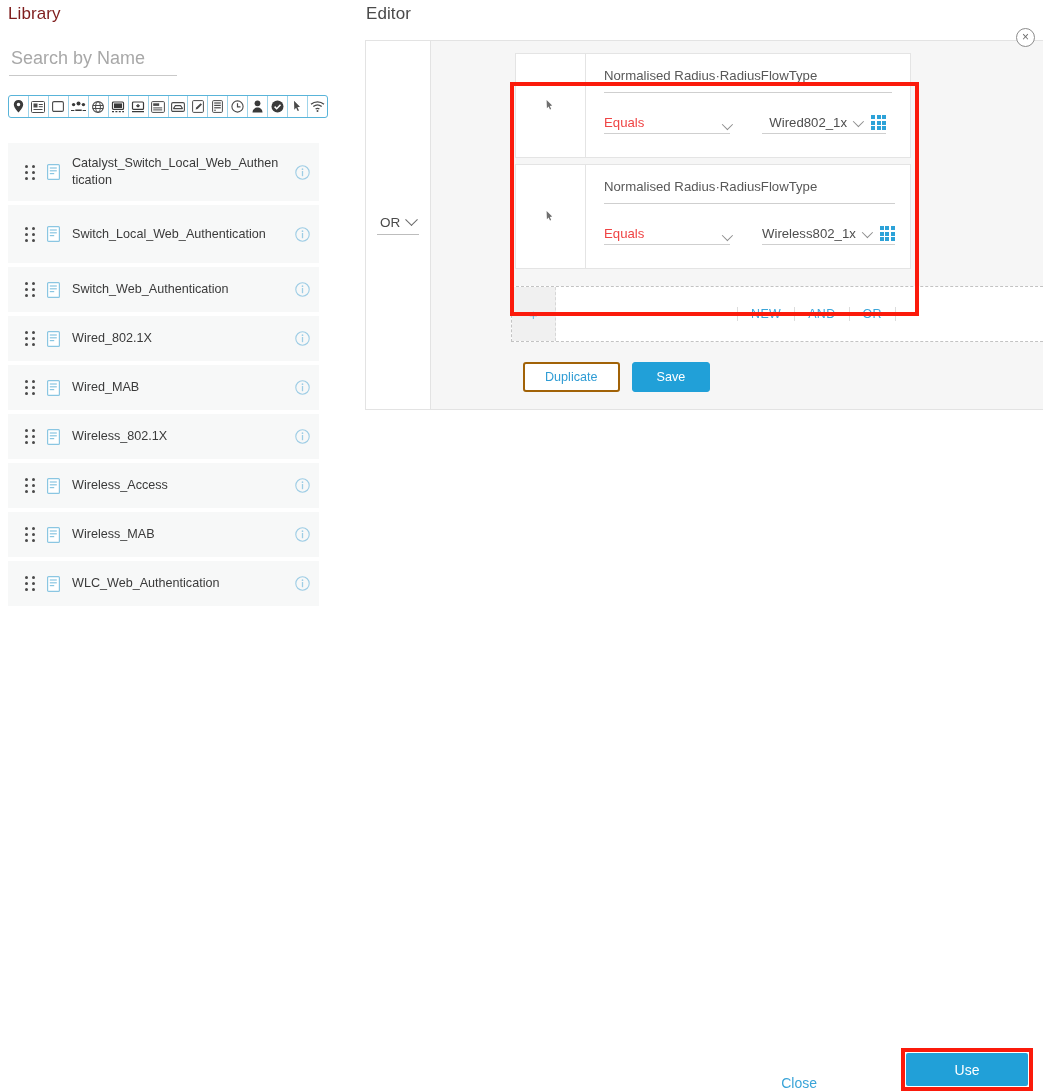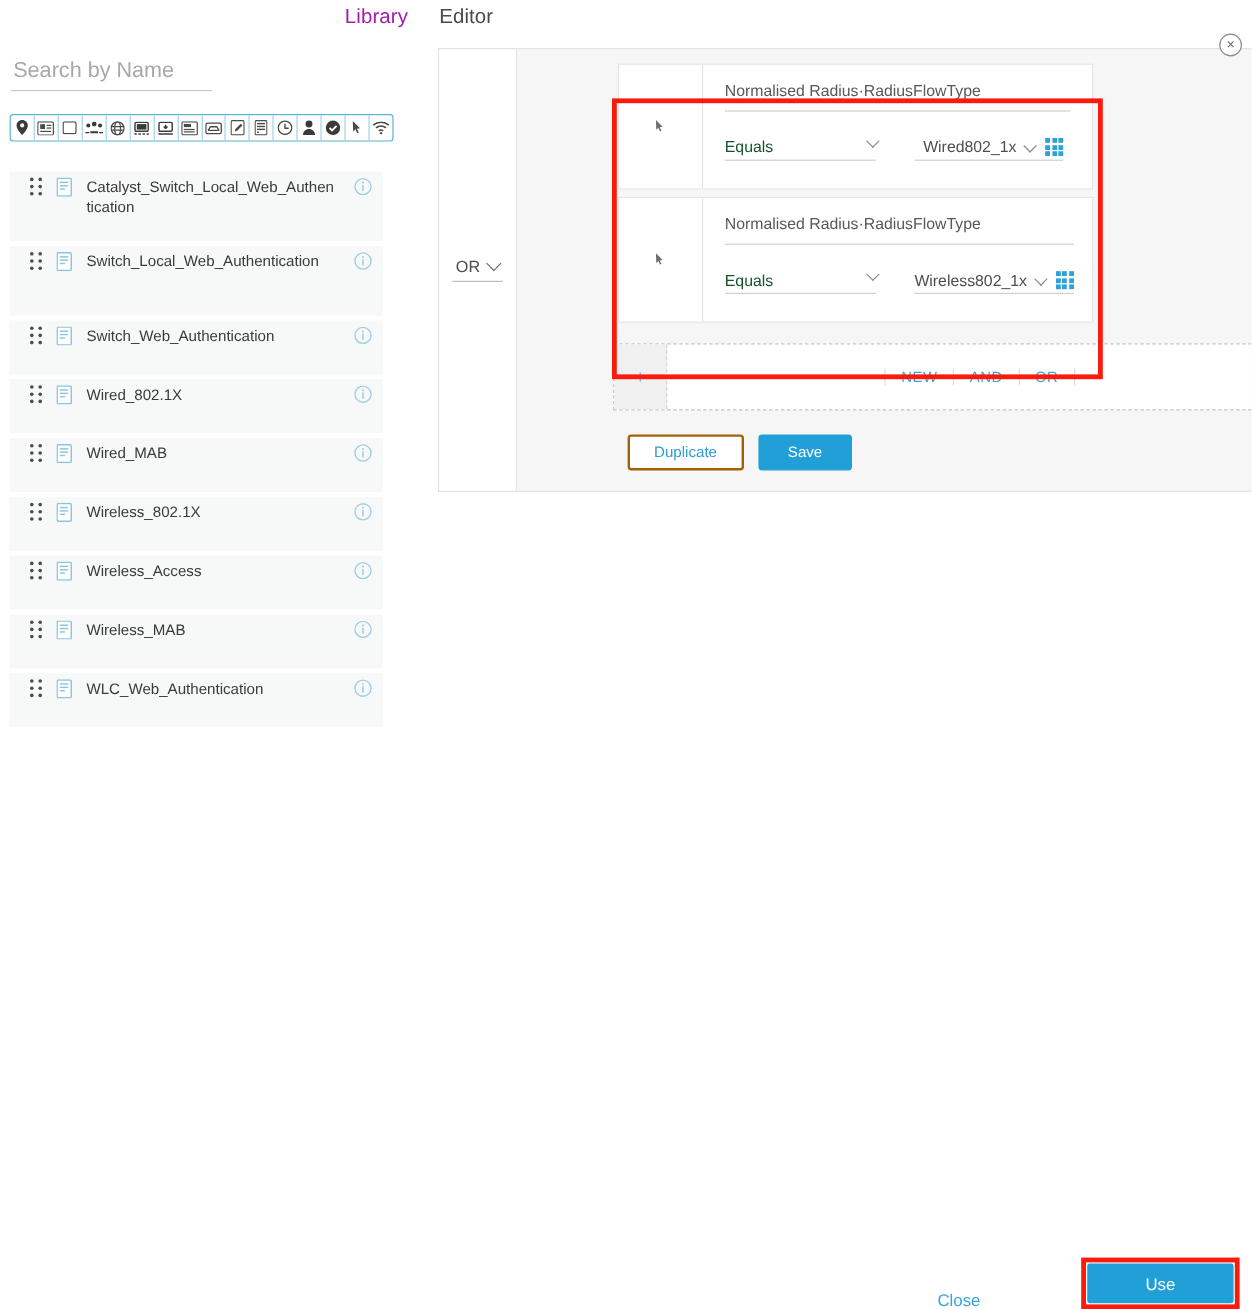--- a/index.html
+++ b/index.html
@@ -9,22 +9,22 @@
     font-family: "Liberation Sans", sans-serif;
     color: #333333;
   }
   body { width: 1043px; height: 1091px; position: relative; overflow: hidden; }
 
   
   #library-panel {
     position: absolute; left: 0; top: 0; width: 340px; height: 640px;
   }
   .panel-title {
-    font-size: 17px; color: #a21caf; font-weight: 400;
-    padding: 4px 0 0 8px; letter-spacing: .1px; text-align: right;
+    font-size: 17px; color: #7f1d1d; font-weight: 400;
+    padding: 4px 0 0 8px; letter-spacing: .1px;
   }
   #search-wrap { padding: 22px 0 0 9px; }
   #search-input {
     width: 168px; border: none; border-bottom: 1px solid #c9c9c9;
     font-size: 18px; font-family: "Liberation Sans", sans-serif;
     color: #555; padding: 2px 2px 6px 2px; outline: none; background: transparent;
   }
   #search-input::placeholder { color: #a8a8a8; }
 
   #icon-toolbar {
@@ -37,21 +37,21 @@
   .tool-ico {
     flex: 1 1 0; display: flex; align-items: center; justify-content: center;
     border-right: 1px solid #9fd4ea; position: relative;
   }
   .tool-ico:last-child { border-right: none; }
   .tool-ico svg { display: block; }
 
   #library-list { position: absolute; left: 8px; top: 143px; width: 311px; }
   .lib-row {
     position: relative; background: #f7f8f8; margin-bottom: 4px;
-    display: flex; align-items: flex-start; min-height: 45px; padding: 5px 0;
+    display: flex; align-items: center; min-height: 45px; padding: 5px 0;
   }
   .lib-row.tall { min-height: 58px; }
   .drag-handle {
     width: 24px; margin-left: 10px; display: flex; justify-content: center; flex: none;
   }
   .dots { display: grid; grid-template-columns: 3px 3px; grid-gap: 3px 4px; }
   .dots i { width: 3px; height: 3px; background: #4a4a4a; border-radius: 50%; display: block; }
   .doc-ico { flex: none; width: 22px; display: flex; justify-content: center; }
   .lib-label {
     flex: 1 1 auto; font-size: 12.6px; color: #3a3a3a; line-height: 17px;
@@ -97,22 +97,22 @@
     width: 70px; flex: none; border-right: 1px solid #e4e4e4;
     display: flex; align-items: center; justify-content: center;
   }
   .cond-fields { flex: 1 1 auto; padding: 14px 18px 0 18px; }
   .attr-line {
     font-size: 13.2px; color: #585858; border-bottom: 1px solid #cfcfcf;
     padding-bottom: 9px; width: 100%;
   }
   .ops-line { display: flex; align-items: flex-end; margin-top: 22px; gap: 32px; }
   .op-select {
-    width: 126px; display: flex; align-items: flex-start; justify-content: space-between;
-    border-bottom: 1px solid #cfcfcf; font-size: 13.2px; color: #14532d; padding-bottom: 3px;
+    width: 126px; display: flex; align-items: flex-end; justify-content: space-between;
+    border-bottom: 1px solid #cfcfcf; font-size: 13.2px; color: #ef4444; padding-bottom: 3px;
   }
   .val-select {
     display: flex; align-items: center; gap: 6px;
     border-bottom: 1px solid #cfcfcf; padding-bottom: 3px; min-width: 124px;
     justify-content: flex-end;
   }
   .val-text { font-size: 13.2px; color: #4d4d4d; }
   .chev-sm { width: 8px; height: 8px; border-right: 1.5px solid #8d8d8d; border-bottom: 1.5px solid #8d8d8d; transform: rotate(45deg) translateY(-2px); flex: none; }
   .grid-ico { display: grid; grid-template-columns: repeat(3, 4px); grid-gap: 1.5px; flex: none; margin-left: 4px; }
   .grid-ico i { width: 4px; height: 4px; background: #2ca2d8; display: block; }

